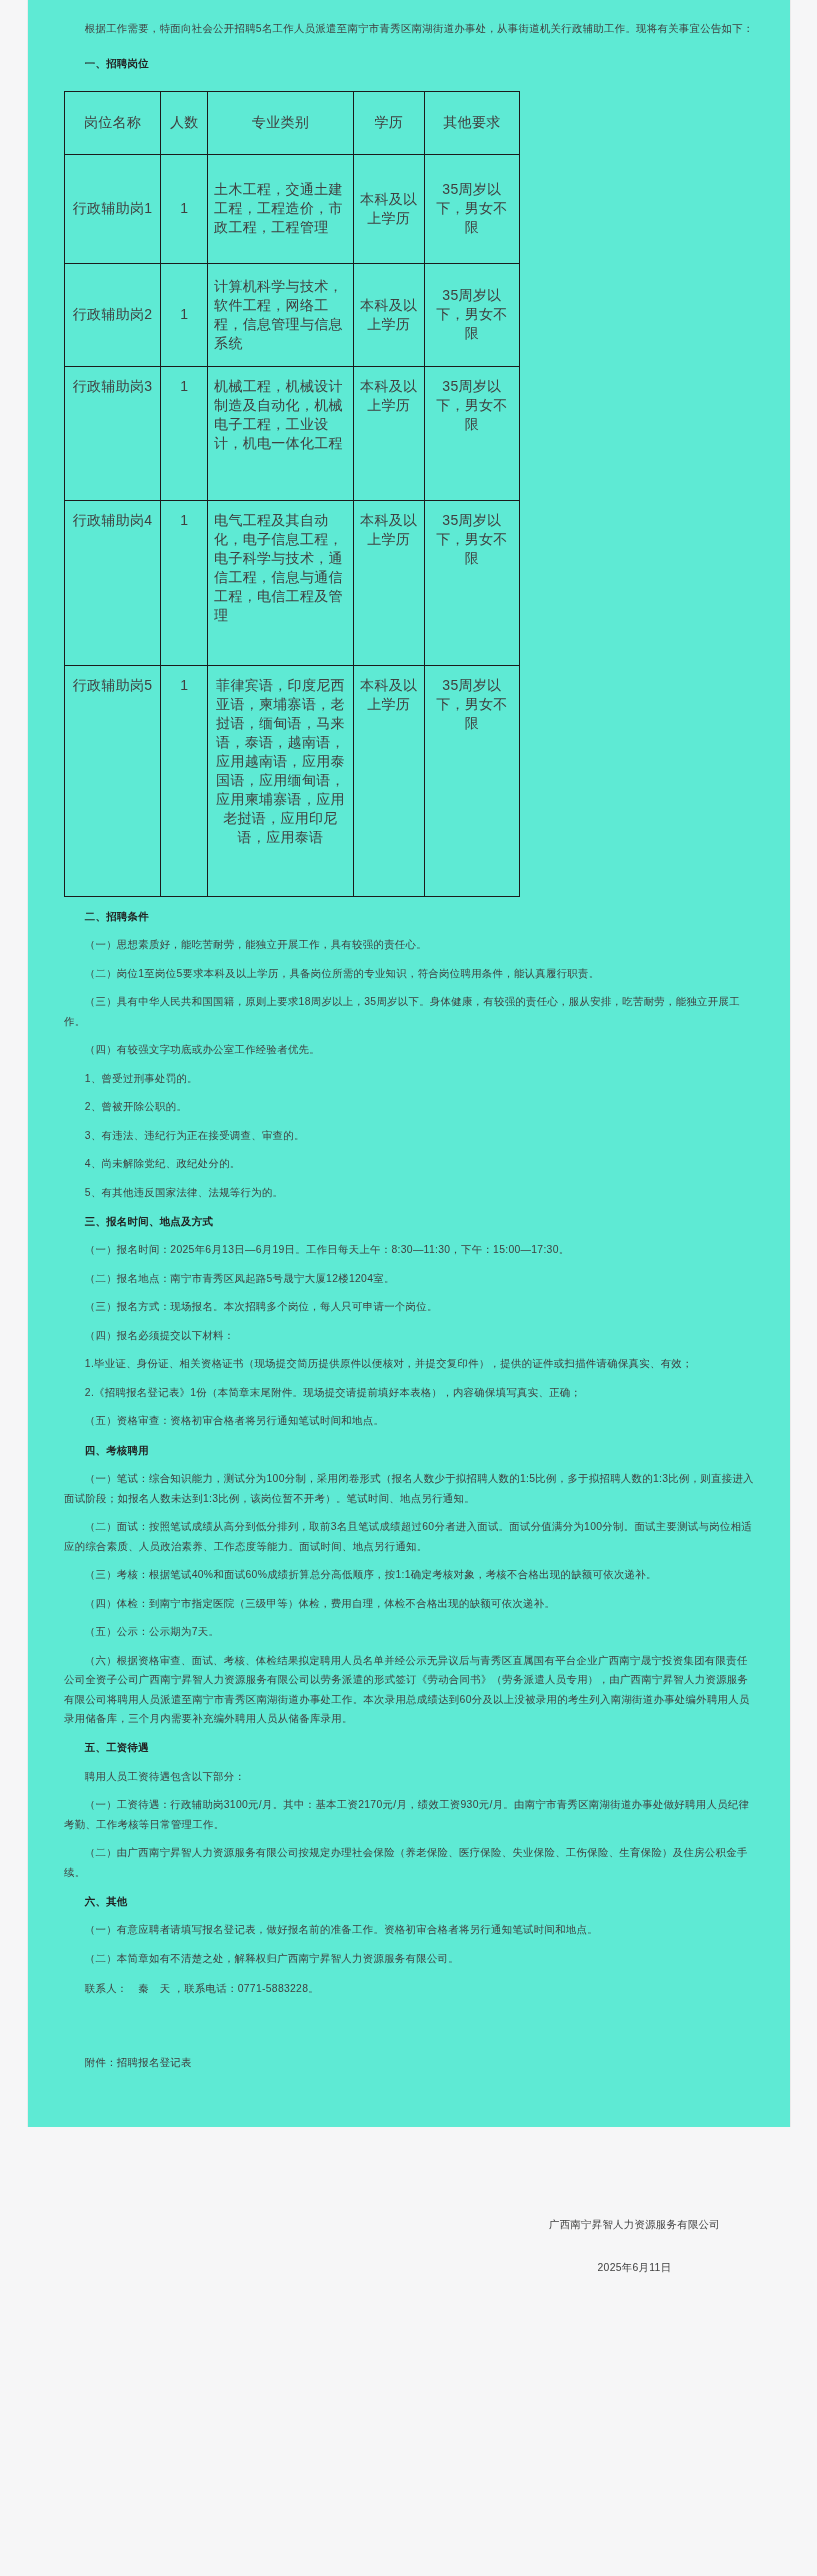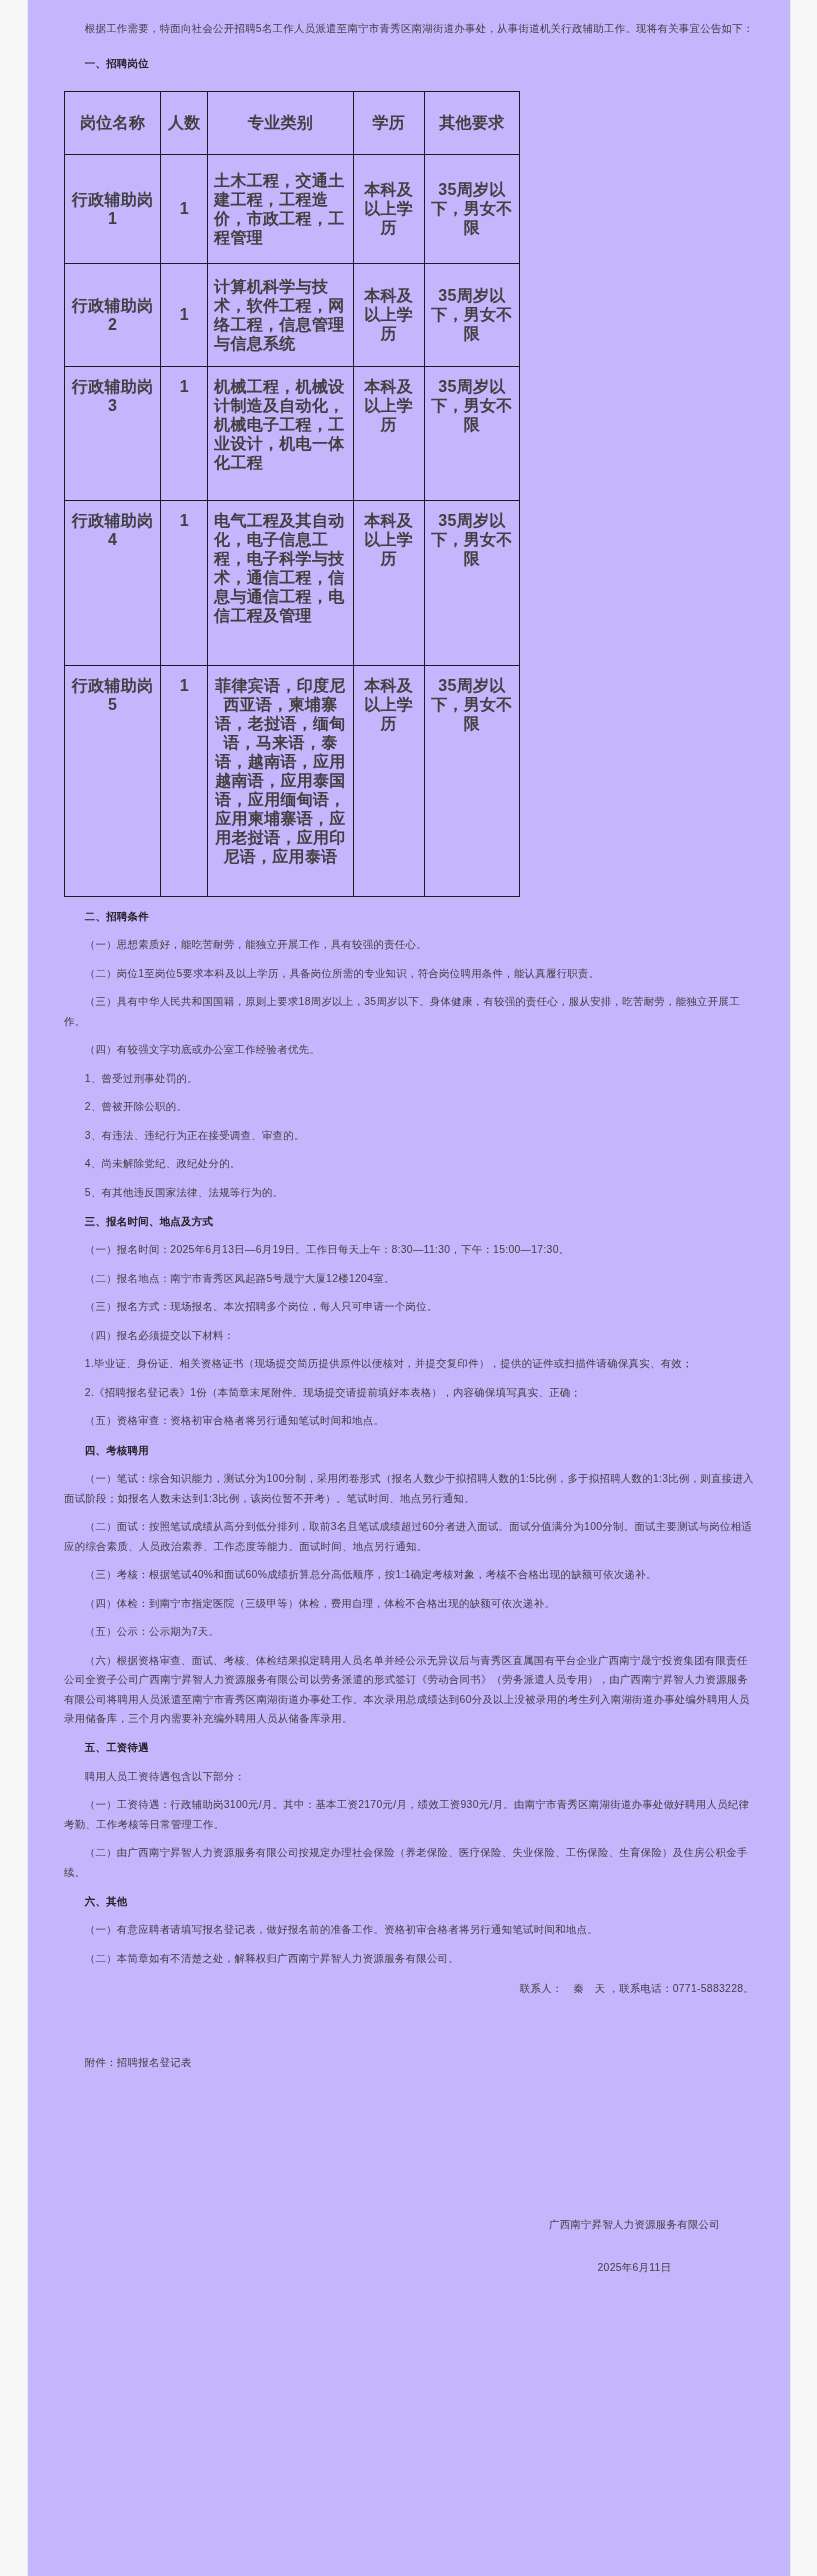--- a/index.html
+++ b/index.html
@@ -5,22 +5,22 @@
   html,body{margin:0;padding:0;}
   body{
     width:818px;height:2576px;
     background:#f6f6f7;
     font-family:"Liberation Sans","DejaVu Sans",sans-serif;
     -webkit-font-smoothing:antialiased;
   }
   .page{position:relative;width:818px;height:2576px;overflow:hidden;}
   .card{
     position:absolute;left:27px;top:0;
-    width:764px;height:2576px;
-    background:#c4b5fd;
+    width:764px;height:2127px;
+    background:#5eead4;
     border-left:0.6px solid #ebebeb;border-right:0.6px solid #ebebeb;
     box-sizing:border-box;
     padding:10.4px 36px 19.5px 36px;
   }
   .card p{
     font-size:10.4px;line-height:19.5px;color:#404040;
     margin:9px 0;text-indent:2em;
     letter-spacing:0.3px;
   }
   .card h2{
@@ -30,39 +30,39 @@
   }
   h2.first{margin-top:15.6px;}
   
   table.jobs{
     border-collapse:collapse;table-layout:fixed;
     margin:17px 0 9px 0;
     width:456px;
   }
   table.jobs th,table.jobs td{
     border:0.6px solid #1b1b1b;
-    font-size:16px;font-weight:bold;color:#404040;
+    font-size:14px;font-weight:normal;color:#404040;
     padding:5.2px 5.8px;line-height:19px;
     letter-spacing:0.3px;
     overflow:hidden;
   }
   table.jobs thead tr{height:63px;}
   table.jobs thead th{text-align:center;vertical-align:middle;}
   tr.r1{height:109px;}
   tr.r2{height:103px;}
   tr.r3{height:134px;}
   tr.r4{height:165px;}
   tr.r5{height:231px;}
   tr.mid td{vertical-align:middle;}
   tr.top td{vertical-align:top;padding-top:10px;}
   td.c{text-align:center;}
   td.major{text-align:left;}
   tr.r5 td.major{text-align:center;}
   
-  p.contact{margin-top:10.4px;text-align:right;}
+  p.contact{margin-top:10.4px;}
   p.attachment{margin-top:55px;}
   .footer{
     margin:142px 34px 0 auto;
     width:max-content;
     text-align:center;
   }
   .footer p{text-indent:0;margin:0;}
   .footer p.date{margin-top:24px;}
 </style>
 </head>

